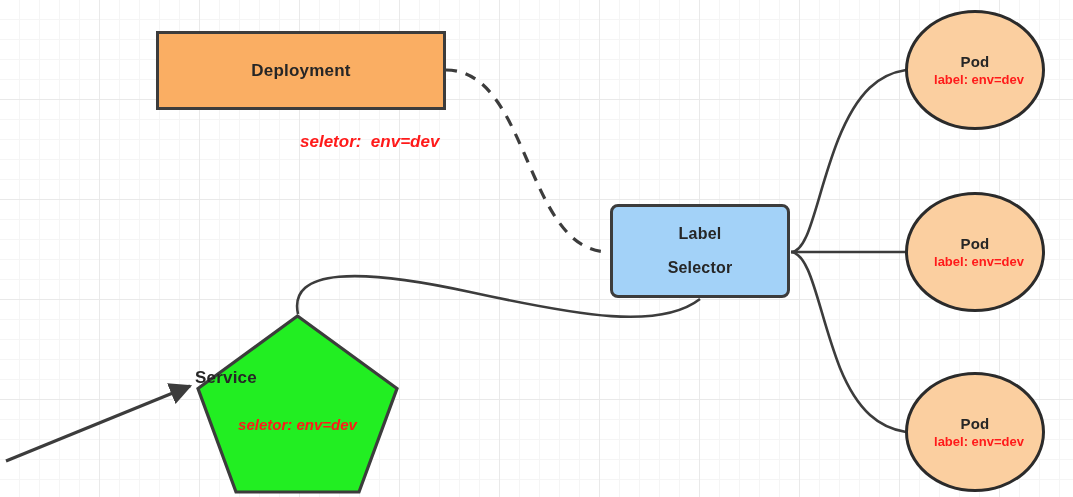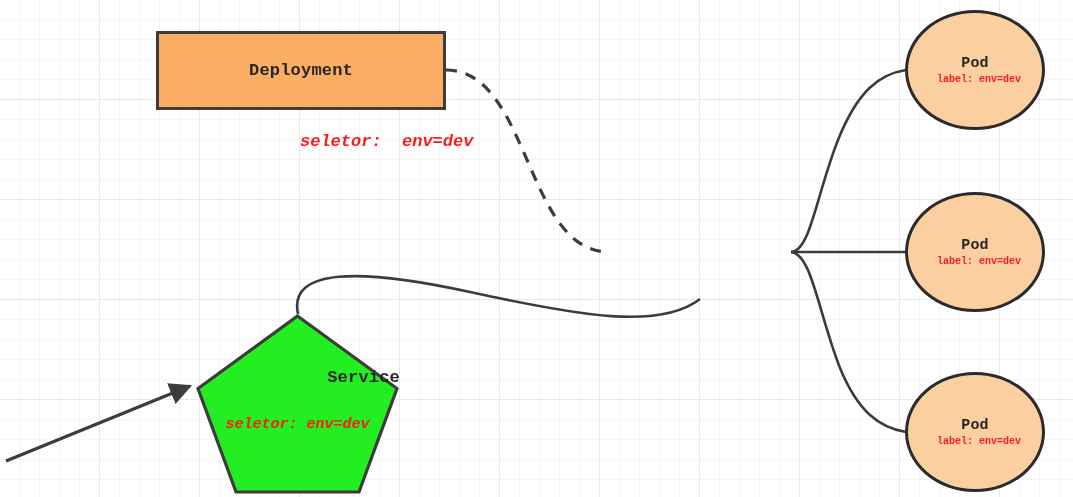--- a/index.html
+++ b/index.html
@@ -13,21 +13,21 @@
     height: 497px;
     overflow: hidden;
     background-color: #ffffff;
     background-image:
       linear-gradient(to right, #e9e9e9 1px, transparent 1px),
       linear-gradient(to bottom, #e9e9e9 1px, transparent 1px),
       linear-gradient(to right, #f5f5f5 1px, transparent 1px),
       linear-gradient(to bottom, #f5f5f5 1px, transparent 1px);
     background-size: 100px 100px, 100px 100px, 20px 20px, 20px 20px;
     background-position: -1px -1px, -1px -1px, -1px -1px, -1px -1px;
-    font-family: Liberation Mono, monospace;
+    font-family: Liberation Sans, sans-serif;
   }
   #edges {
     position: absolute;
     left: 0; top: 0;
     width: 1073px;
     height: 497px;
     pointer-events: none;
   }
   .node {
     position: absolute;
@@ -76,21 +76,21 @@
   #service .pentagon-shape {
     position: absolute;
     left: 0; top: 0;
     width: 100%; height: 100%;
   }
   #service .service-label {
     position: absolute;
     left: 0;
     top: 55px;
     width: 100%;
-    text-align: right;
+    text-align: left;
     font-size: 17px;
   }
   #service .service-sub {
     position: absolute;
     left: 0;
     top: 103px;
     width: 100%;
     text-align: center;
     font-size: 15px;
     font-style: italic;
@@ -100,21 +100,21 @@
   .pod {
     width: 140px; height: 120px;
     left: 905px;
     background: #fbcfa0;
     border: 3px solid #2b2b2b;
     border-radius: 50%;
     gap: 2px;
     text-align: center;
   }
   .pod .node-title { font-size: 15px; }
-  .pod .node-sub { font-size: 10px; margin-left: 8px; }
+  .pod .node-sub { font-size: 13px; margin-left: 8px; }
   #pod-1 { top: 10px; }
   #pod-2 { top: 192px; }
   #pod-3 { top: 372px; }
 
   
   #deployment-selector-caption {
     position: absolute;
     left: 300px; top: 132px;
     font-size: 17px;
     font-weight: bold;
@@ -147,20 +147,24 @@
 
     <path d="M 6 461 L 190 386" fill="none" stroke="#3c3c3c" stroke-width="3.2" marker-end="url(#arrow)"></path>
   </svg>
 
   <div class="node" id="deployment">
     <div class="node-title">Deployment</div>
   </div>
 
   <div id="deployment-selector-caption">seletor:  env=dev</div>
 
+  <div class="node" id="label-selector">
+    <div class="node-title">Label</div>
+    <div class="node-title">Selector</div>
+  </div>
 
   <div class="node" id="service">
     <svg class="pentagon-shape" viewBox="0 0 205 182" xmlns="http://www.w3.org/2000/svg" preserveAspectRatio="none">
       <polygon points="102.5,3 202,75.5 164,179 41,179 3,75.5" fill="#22ee22" stroke="#3c3c3c" stroke-width="3.2" stroke-linejoin="miter"></polygon>
     </svg>
     <div class="node-title service-label">Service</div>
     <div class="node-sub service-sub">seletor:  env=dev</div>
   </div>
 
   <div class="node pod" id="pod-1">

